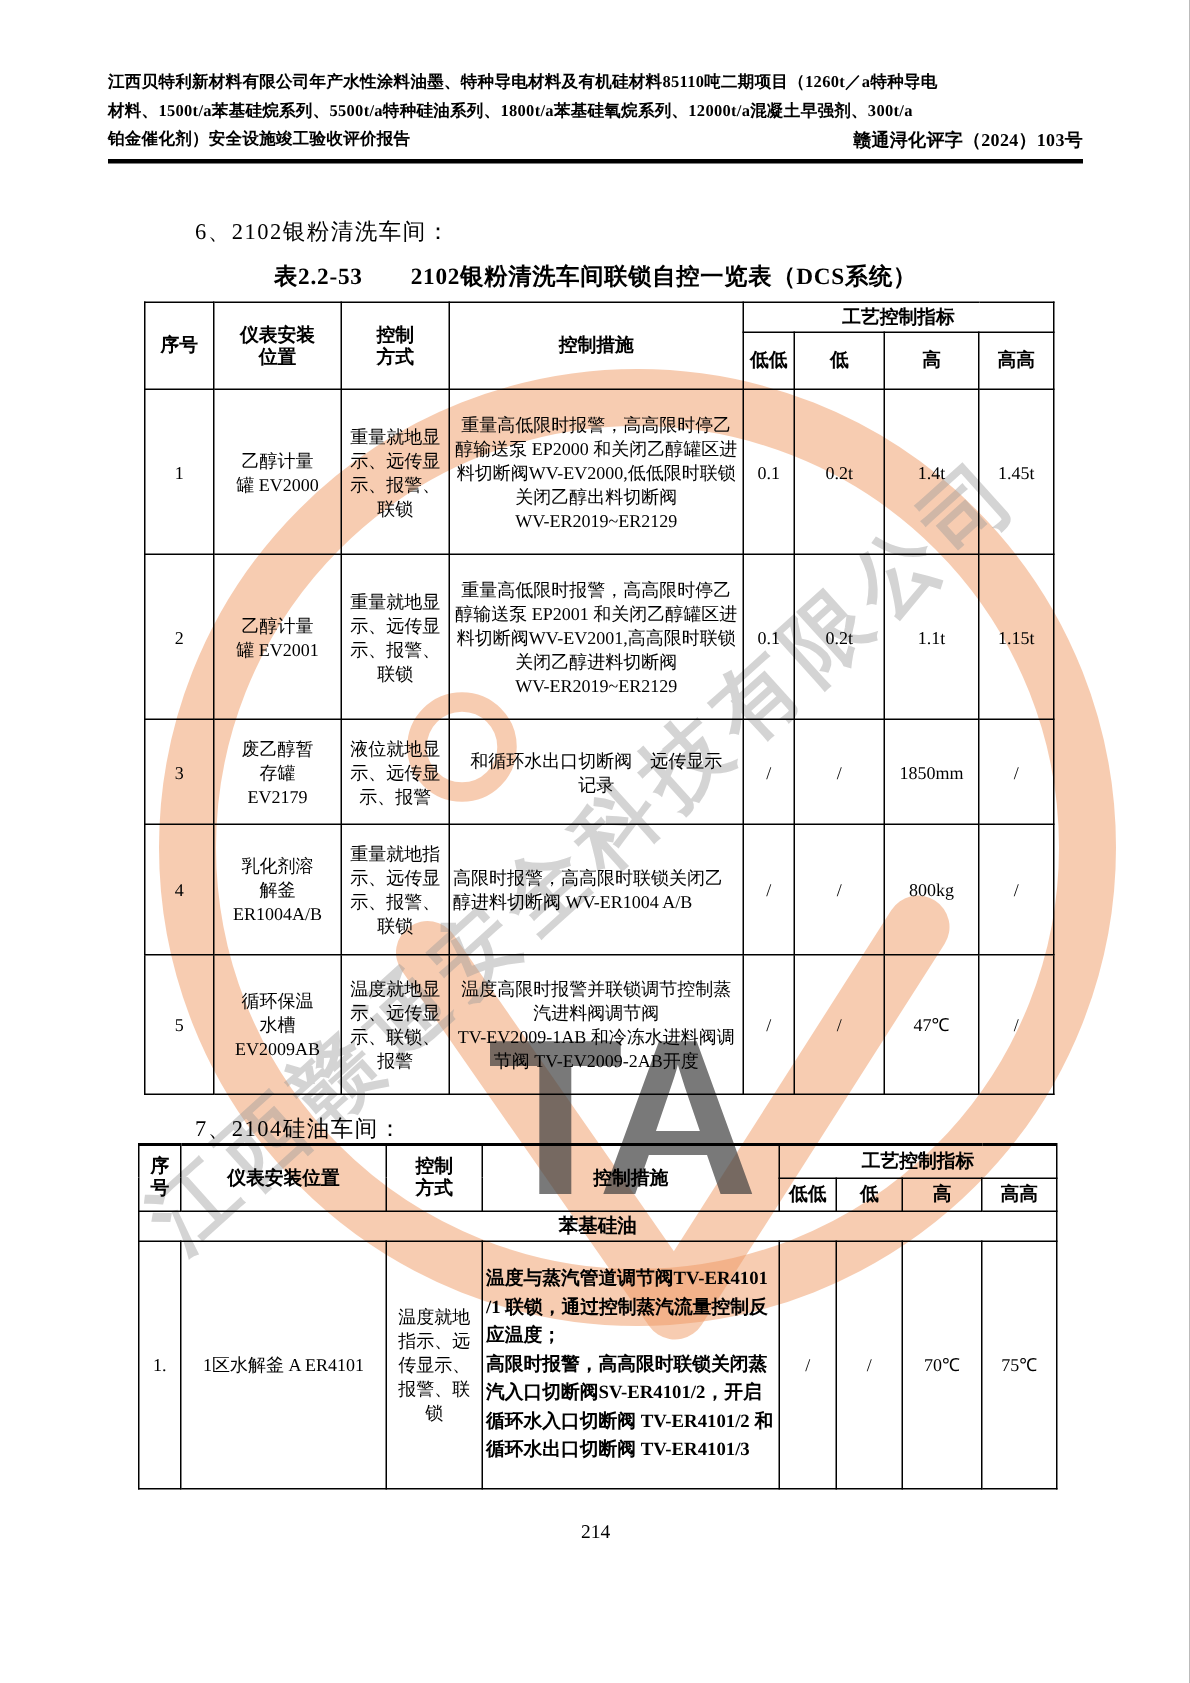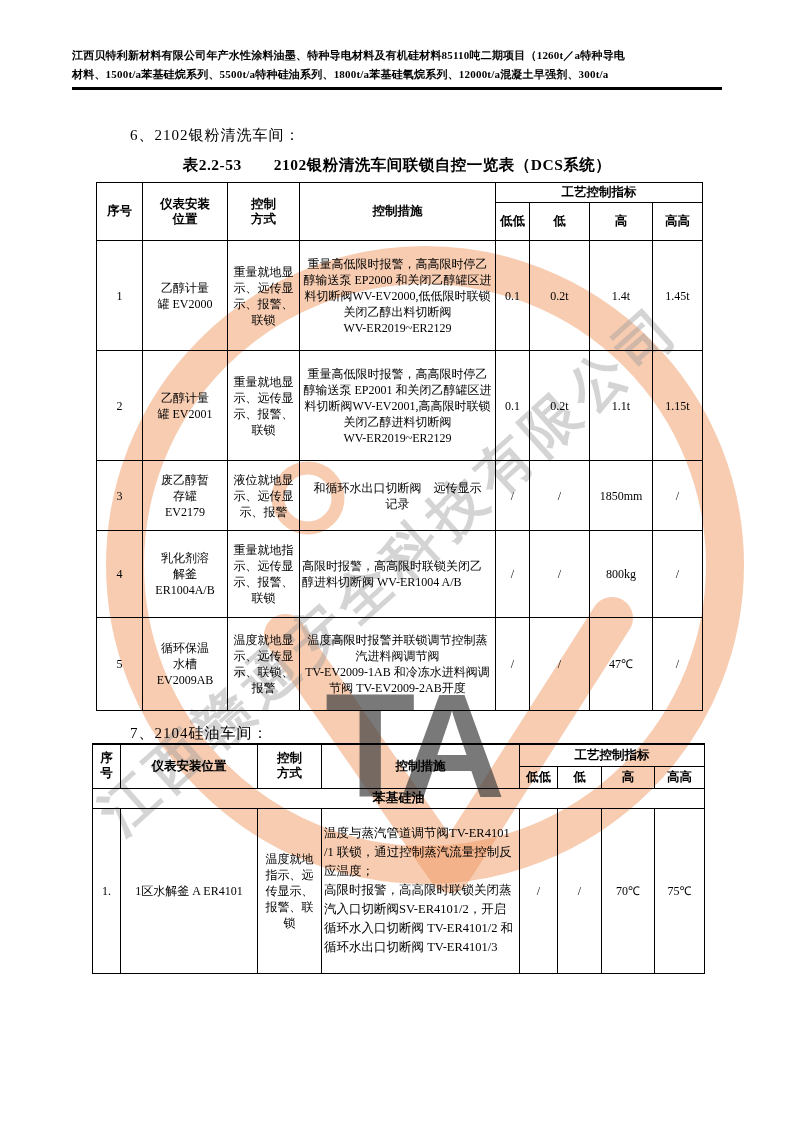--- a/index.html
+++ b/index.html
@@ -34,21 +34,21 @@
   .t1 tr.ht { height:20px; }
   .t1 tr.hb { height:38px; }
   .t1 tr.r1, .t1 tr.r2 { height:110px; }
   .t1 tr.r3 { height:70px; }
   .t1 tr.r4 { height:87px; }
   .t1 tr.r5 { height:93px; }
   .t2 tr.ht { height:22px; }
   .t2 tr.hb { height:22px; }
   .t2 tr.cat { height:20px; }
   .t2 tr.r1 { height:165px; }
-  .t2 td.measure { font-size:12.5px; line-height:19px; }
+  .t2 td.measure { font-size:12.5px; line-height:19px;font-weight:bold; }
   td.cat-cell { font-weight:bold; font-size:13px; }
 
   .page-number { margin-top:20px; text-align:center; font-size:13px; }
 
   
   .watermark {
     position:absolute; inset:0; pointer-events:none; z-index:5;
     mix-blend-mode:multiply;
   }
   .wm-gray-text {
@@ -67,20 +67,24 @@
 </style>
 </head>
 <body>
 
 <div class="page">
   <div class="content">
 
     <div class="doc-header">
       <div>江西贝特利新材料有限公司年产水性涂料油墨、特种导电材料及有机硅材料85110吨二期项目（1260t／a特种导电</div>
       <div>材料、1500t/a苯基硅烷系列、5500t/a特种硅油系列、1800t/a苯基硅氧烷系列、12000t/a混凝土早强剂、300t/a</div>
+      <div class="hl3">
+        <span>铂金催化剂）安全设施竣工验收评价报告</span>
+        <span class="doc-num">赣通浔化评字（2024）103号</span>
+      </div>
       <div class="header-rule"></div>
     </div>
 
     <div class="sec-heading">6、2102银粉清洗车间：</div>
     <div class="tbl-title">表2.2-53　　2102银粉清洗车间联锁自控一览表（DCS系统）</div>
 
     <table class="t1">
       <colgroup>
         <col style="width:46px">
           <col style="width:85px">
@@ -210,20 +214,21 @@
         <td class="left prewrap measure">温度与蒸汽管道调节阀TV-ER4101 /1 联锁，通过控制蒸汽流量控制反应温度；
 高限时报警，高高限时联锁关闭蒸汽入口切断阀SV-ER4101/2，开启循环水入口切断阀 TV-ER4101/2 和循环水出口切断阀 TV-ER4101/3</td>
         <td>/</td>
         <td>/</td>
         <td>70℃</td>
         <td>75℃</td>
       </tr>
     </tbody>
       </table>
 
+    <div class="page-number">214</div>
   </div>
 
   <div class="watermark">
     <svg class="wm-svg" width="793" height="1122" viewBox="0 0 793 1122">
       <circle cx="425" cy="565" r="300" fill="none" stroke="#f09a64" stroke-width="38" opacity="0.5"></circle>
       <circle cx="308" cy="498" r="30" fill="none" stroke="#f09a64" stroke-width="13" opacity="0.5"></circle>
       <path d="M285,635 L450,872 L612,618" fill="none" stroke="#f09a64" stroke-width="42" stroke-linecap="round" stroke-linejoin="round" opacity="0.5"></path>
     </svg>
     <div class="wm-ta">TA</div>
     <div class="wm-gray-text">江西赣通安全科技有限公司</div>

